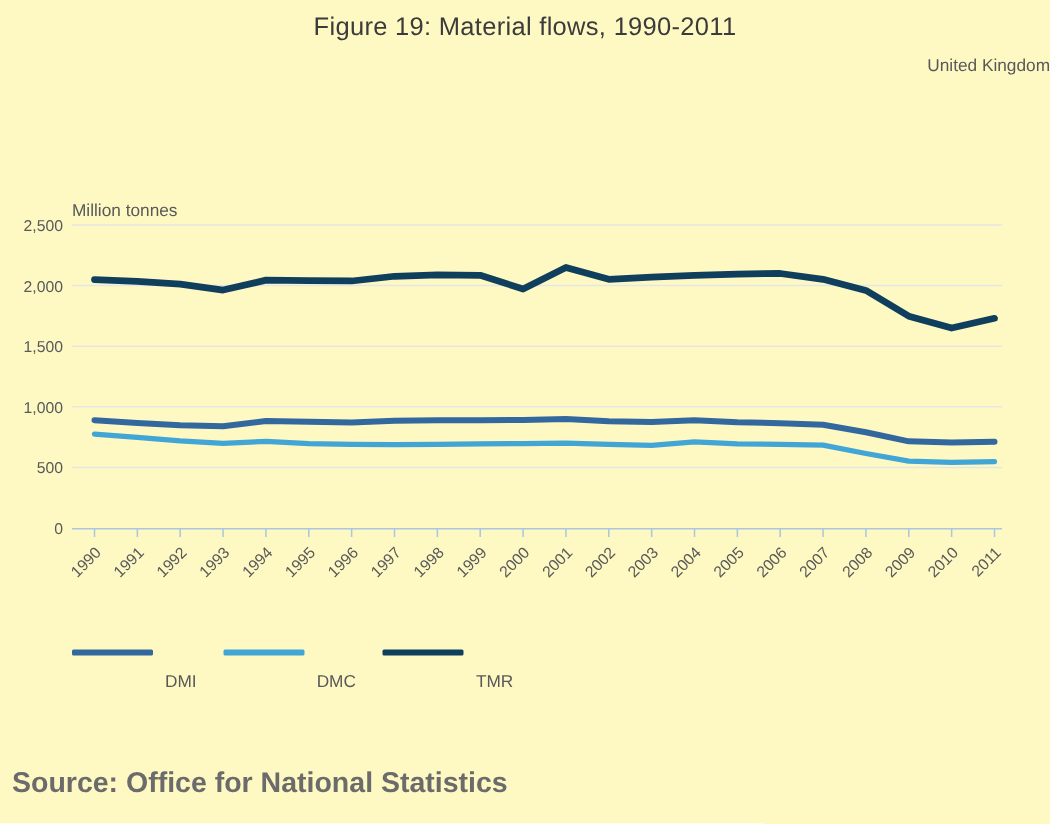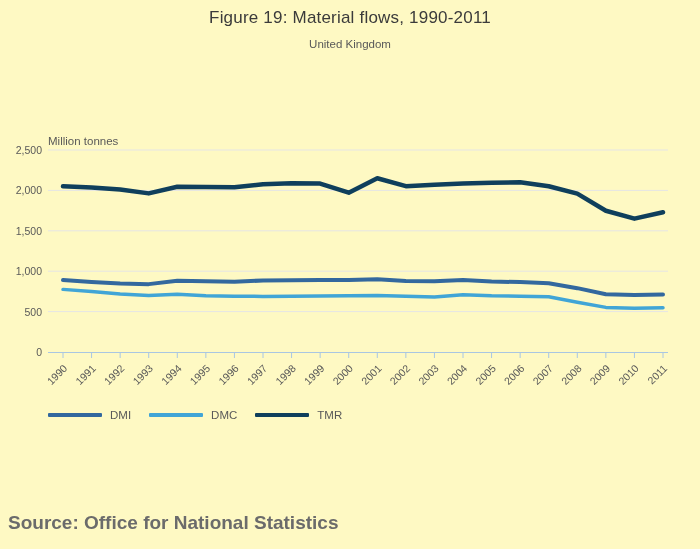--- a/index.html
+++ b/index.html
@@ -5,33 +5,33 @@
   html,body{margin:0;padding:0;background:#ffffff;}
   .canvas{
     position:relative;width:700px;height:549px;background:#fef9c3;overflow:hidden;
     font-family:"Liberation Sans", sans-serif;
   }
   .chart-title{
     position:absolute;top:8px;left:0;width:700px;text-align:center;
     font-size:17px;color:#3b3b3b;letter-spacing:.2px;
   }
   .chart-subtitle{
-    position:absolute;top:38px;left:0;width:700px;text-align:center;
+    position:absolute;top:38px;left:0;width:700px;text-align:right;
     font-size:11.5px;color:#595959;
   }
   .y-axis-title{
     position:absolute;top:135px;left:48px;font-size:11.5px;color:#595959;text-align:center;
   }
   #chart-svg{position:absolute;top:0;left:0;}
   .legend{
     position:absolute;top:409px;left:48px;display:flex;align-items:center;gap:18px;
   }
   .legend-item{display:flex;align-items:center;cursor:pointer;}
   .swatch{display:inline-block;width:54px;height:4px;border-radius:1px;margin-right:8px;}
-  .legend-label{font-size:11.5px;color:#595959;}
+  .legend-label{font-size:11.5px;color:#595959;margin-top:40px;}
   .source-line{
     position:absolute;top:512px;left:8px;font-size:19px;font-weight:bold;color:#6b6b6b;
   }
 </style>
 </head>
 <body>
 
 <div class="canvas">
 
   <div class="chart-title">Figure 19: Material flows, 1990-2011</div>

